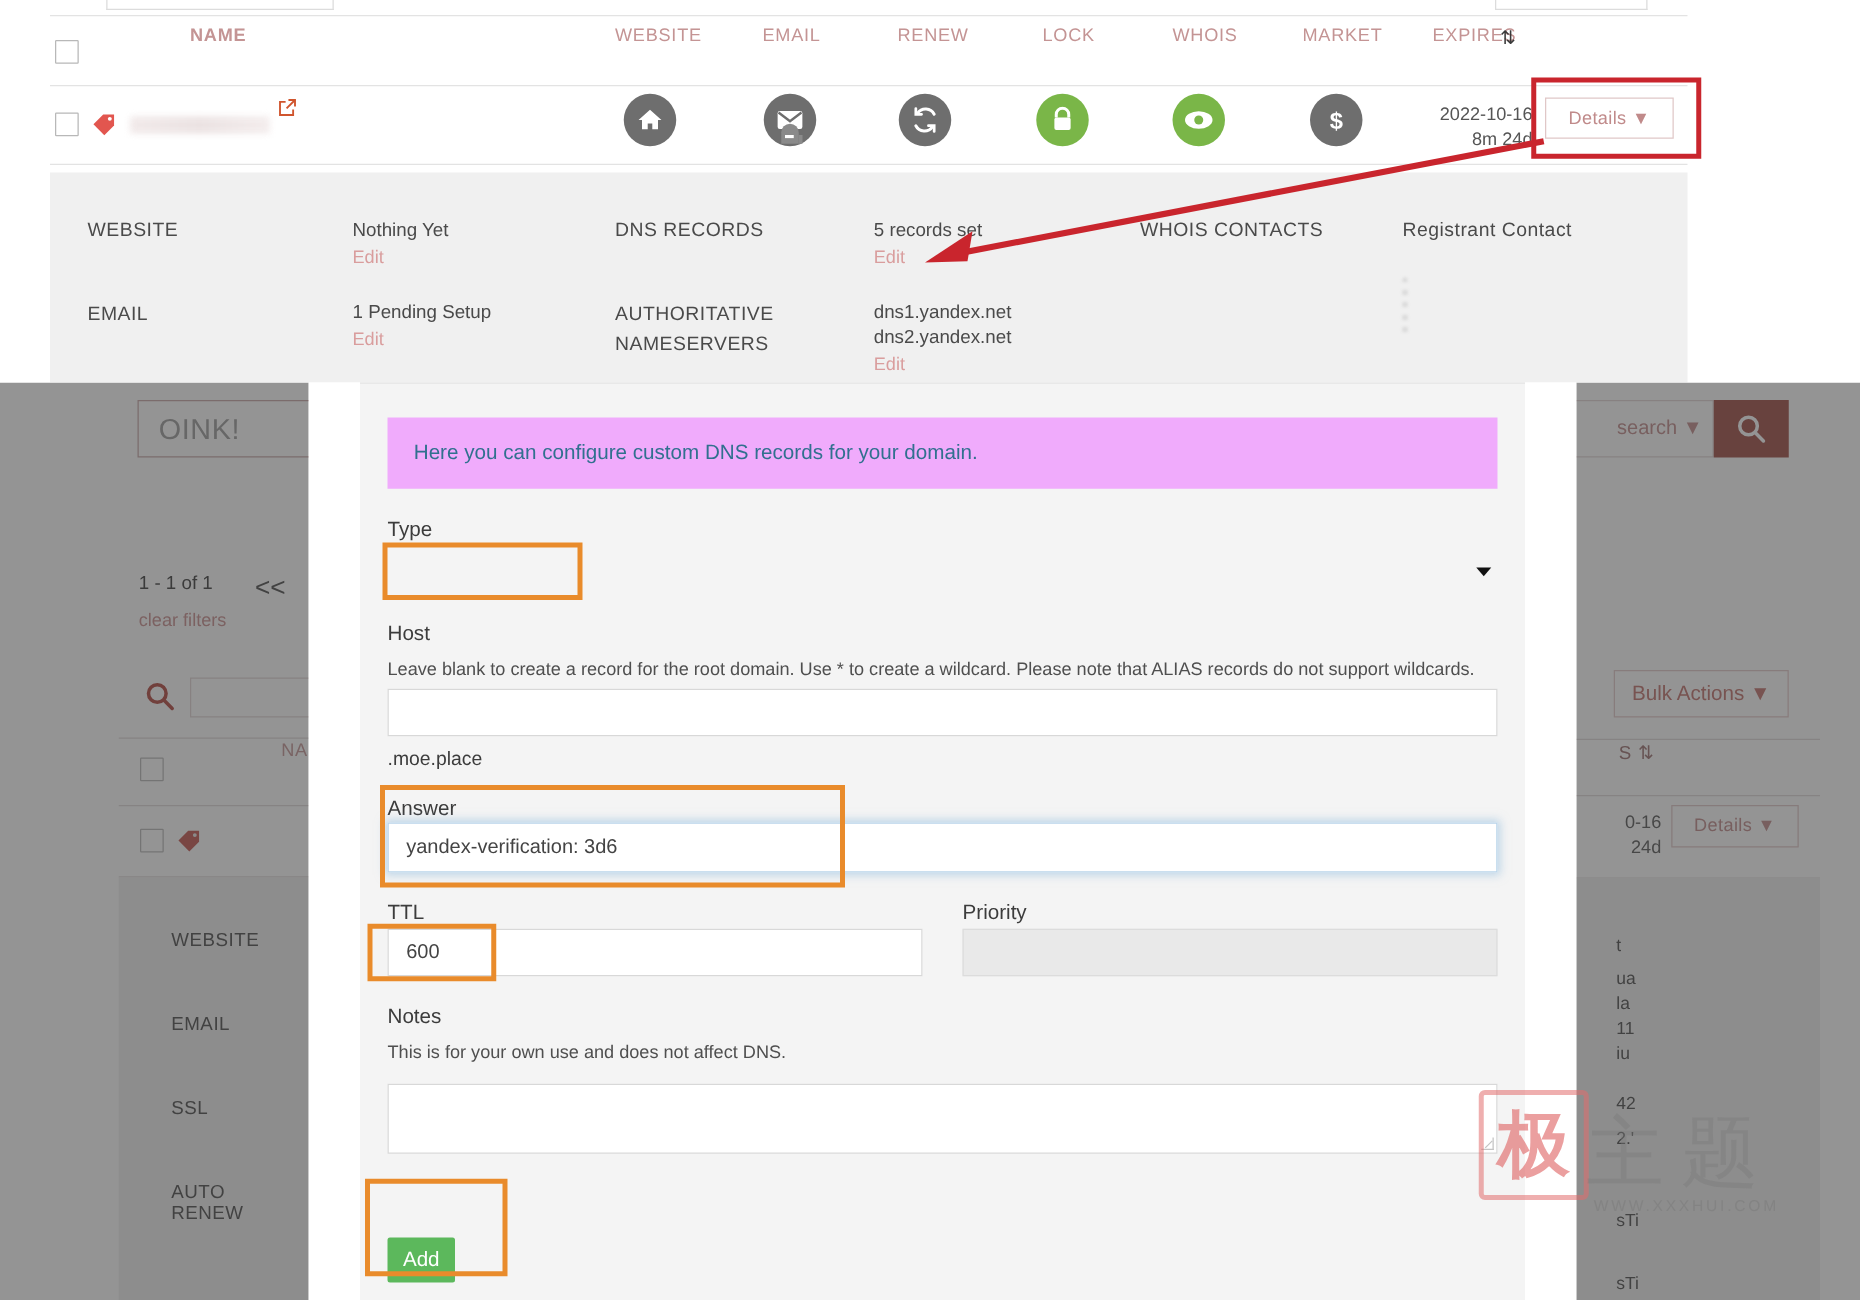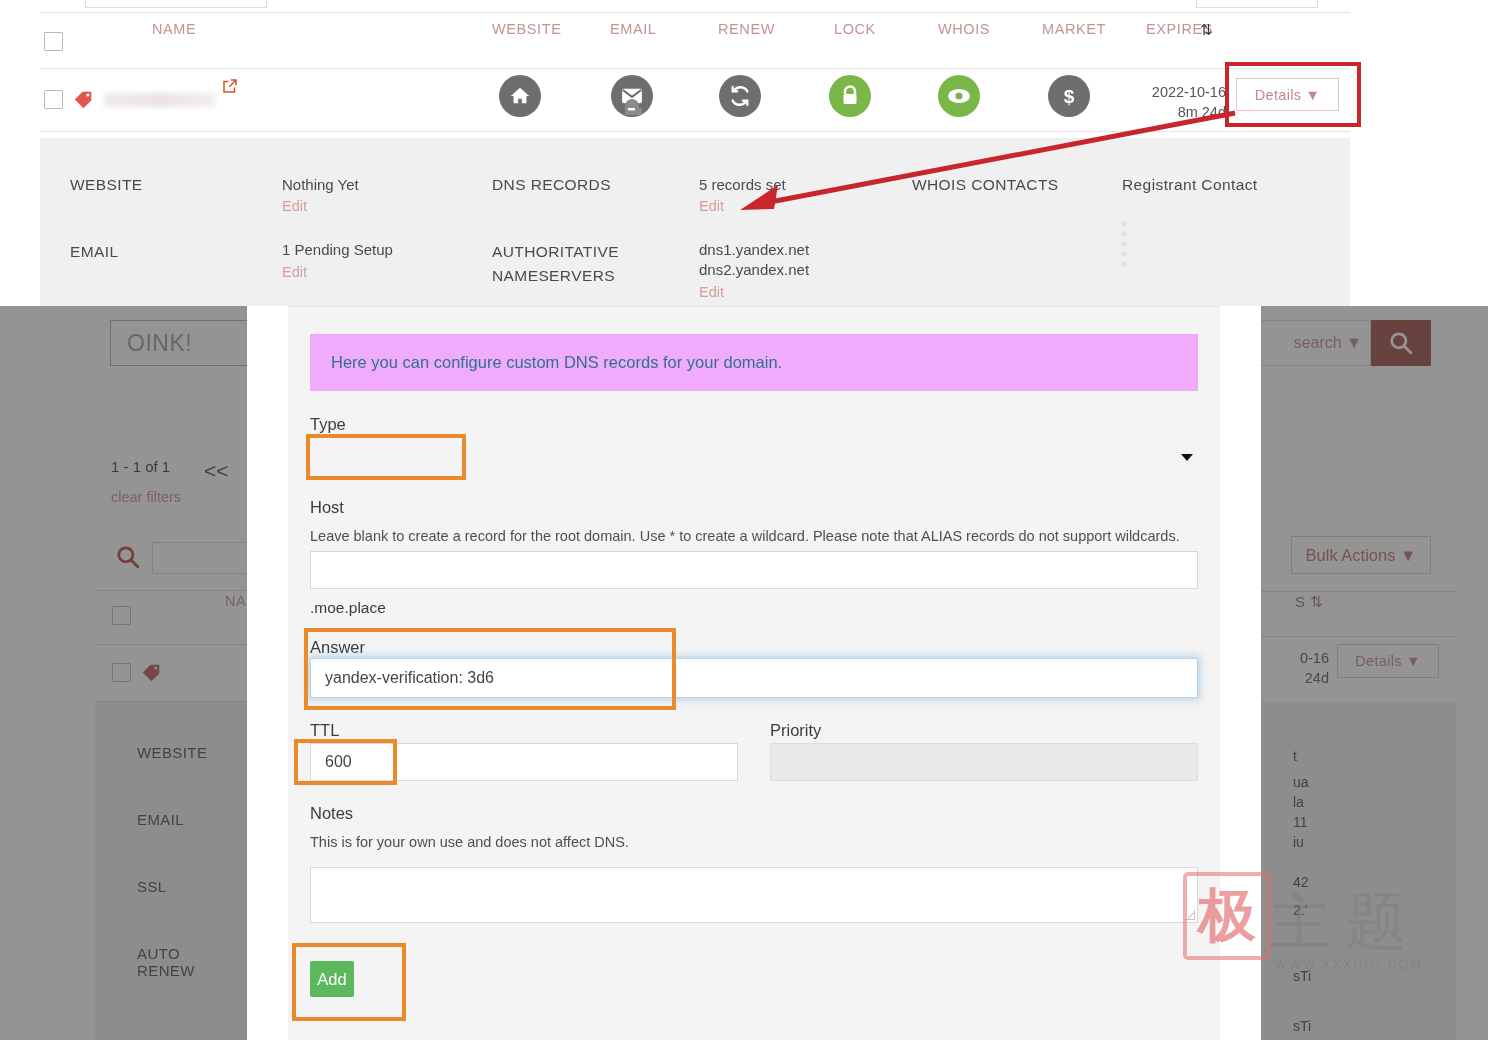--- a/index.html
+++ b/index.html
@@ -241,21 +241,21 @@
 
     <div class="stub-box"></div>
     <div class="stub-box2"></div>
 
     <div class="hdr-rule r1"></div>
     <div class="hdr-rule r2"></div>
     <div class="hdr-rule r3"></div>
 
     <div class="row-check" style="left:44px; top:32px;"></div>
 
-    <div class="col-head" style="left:152px;">NAME</div>
+    <div class="col-head" style="left:152px;font-weight:bold;">NAME</div>
     <div class="col-head" style="left:492px;">WEBSITE</div>
     <div class="col-head" style="left:610px;">EMAIL</div>
     <div class="col-head" style="left:718px;">RENEW</div>
     <div class="col-head" style="left:834px;">LOCK</div>
     <div class="col-head" style="left:938px;">WHOIS</div>
     <div class="col-head" style="left:1042px;">MARKET</div>
     <div class="col-head" style="left:1146px;">EXPIRES</div>
     <div class="col-head" style="left:1200px; font-size:15px; color:#3a3a3a;">⇅</div>
 
     <div class="row-check" style="left:44px; top:90px;"></div>
@@ -456,21 +456,21 @@
 
       <div class="fld-label" style="left:482px; top:405px;">Priority</div>
       <div class="inp disabled" style="left:482px; top:427px; width:428px; height:38px;"></div>
 
       <div class="fld-label" style="left:22px; top:488px;">Notes</div>
       <div class="fld-help" style="left:22px; top:518px;">This is for your own use and does not affect DNS.</div>
       <div class="txtarea" style="left:22px; top:551px; width:888px; height:56px;">
         <div class="resize-grip" style="right:2px; bottom:2px;"></div>
       </div>
 
-      <button class="add-btn" style="left:22px; top:645px; width:44px; height:36px;">Add</button>
+      <button class="add-btn" style="left:22px; top:674px; width:54px; height:36px;">Add</button>
       <div class="orangebox" style="left:4px; top:627px; width:114px; height:78px;"></div>
     </div>
   </div>
 
   <div class="watermark" style="left:1183px; top:872px; width:240px; height:110px;">
     <div class="wm-seal">极</div>
     <div class="wm-main">主题</div>
     <div class="wm-sub">WWW.XXXHUI.COM</div>
   </div>
 

